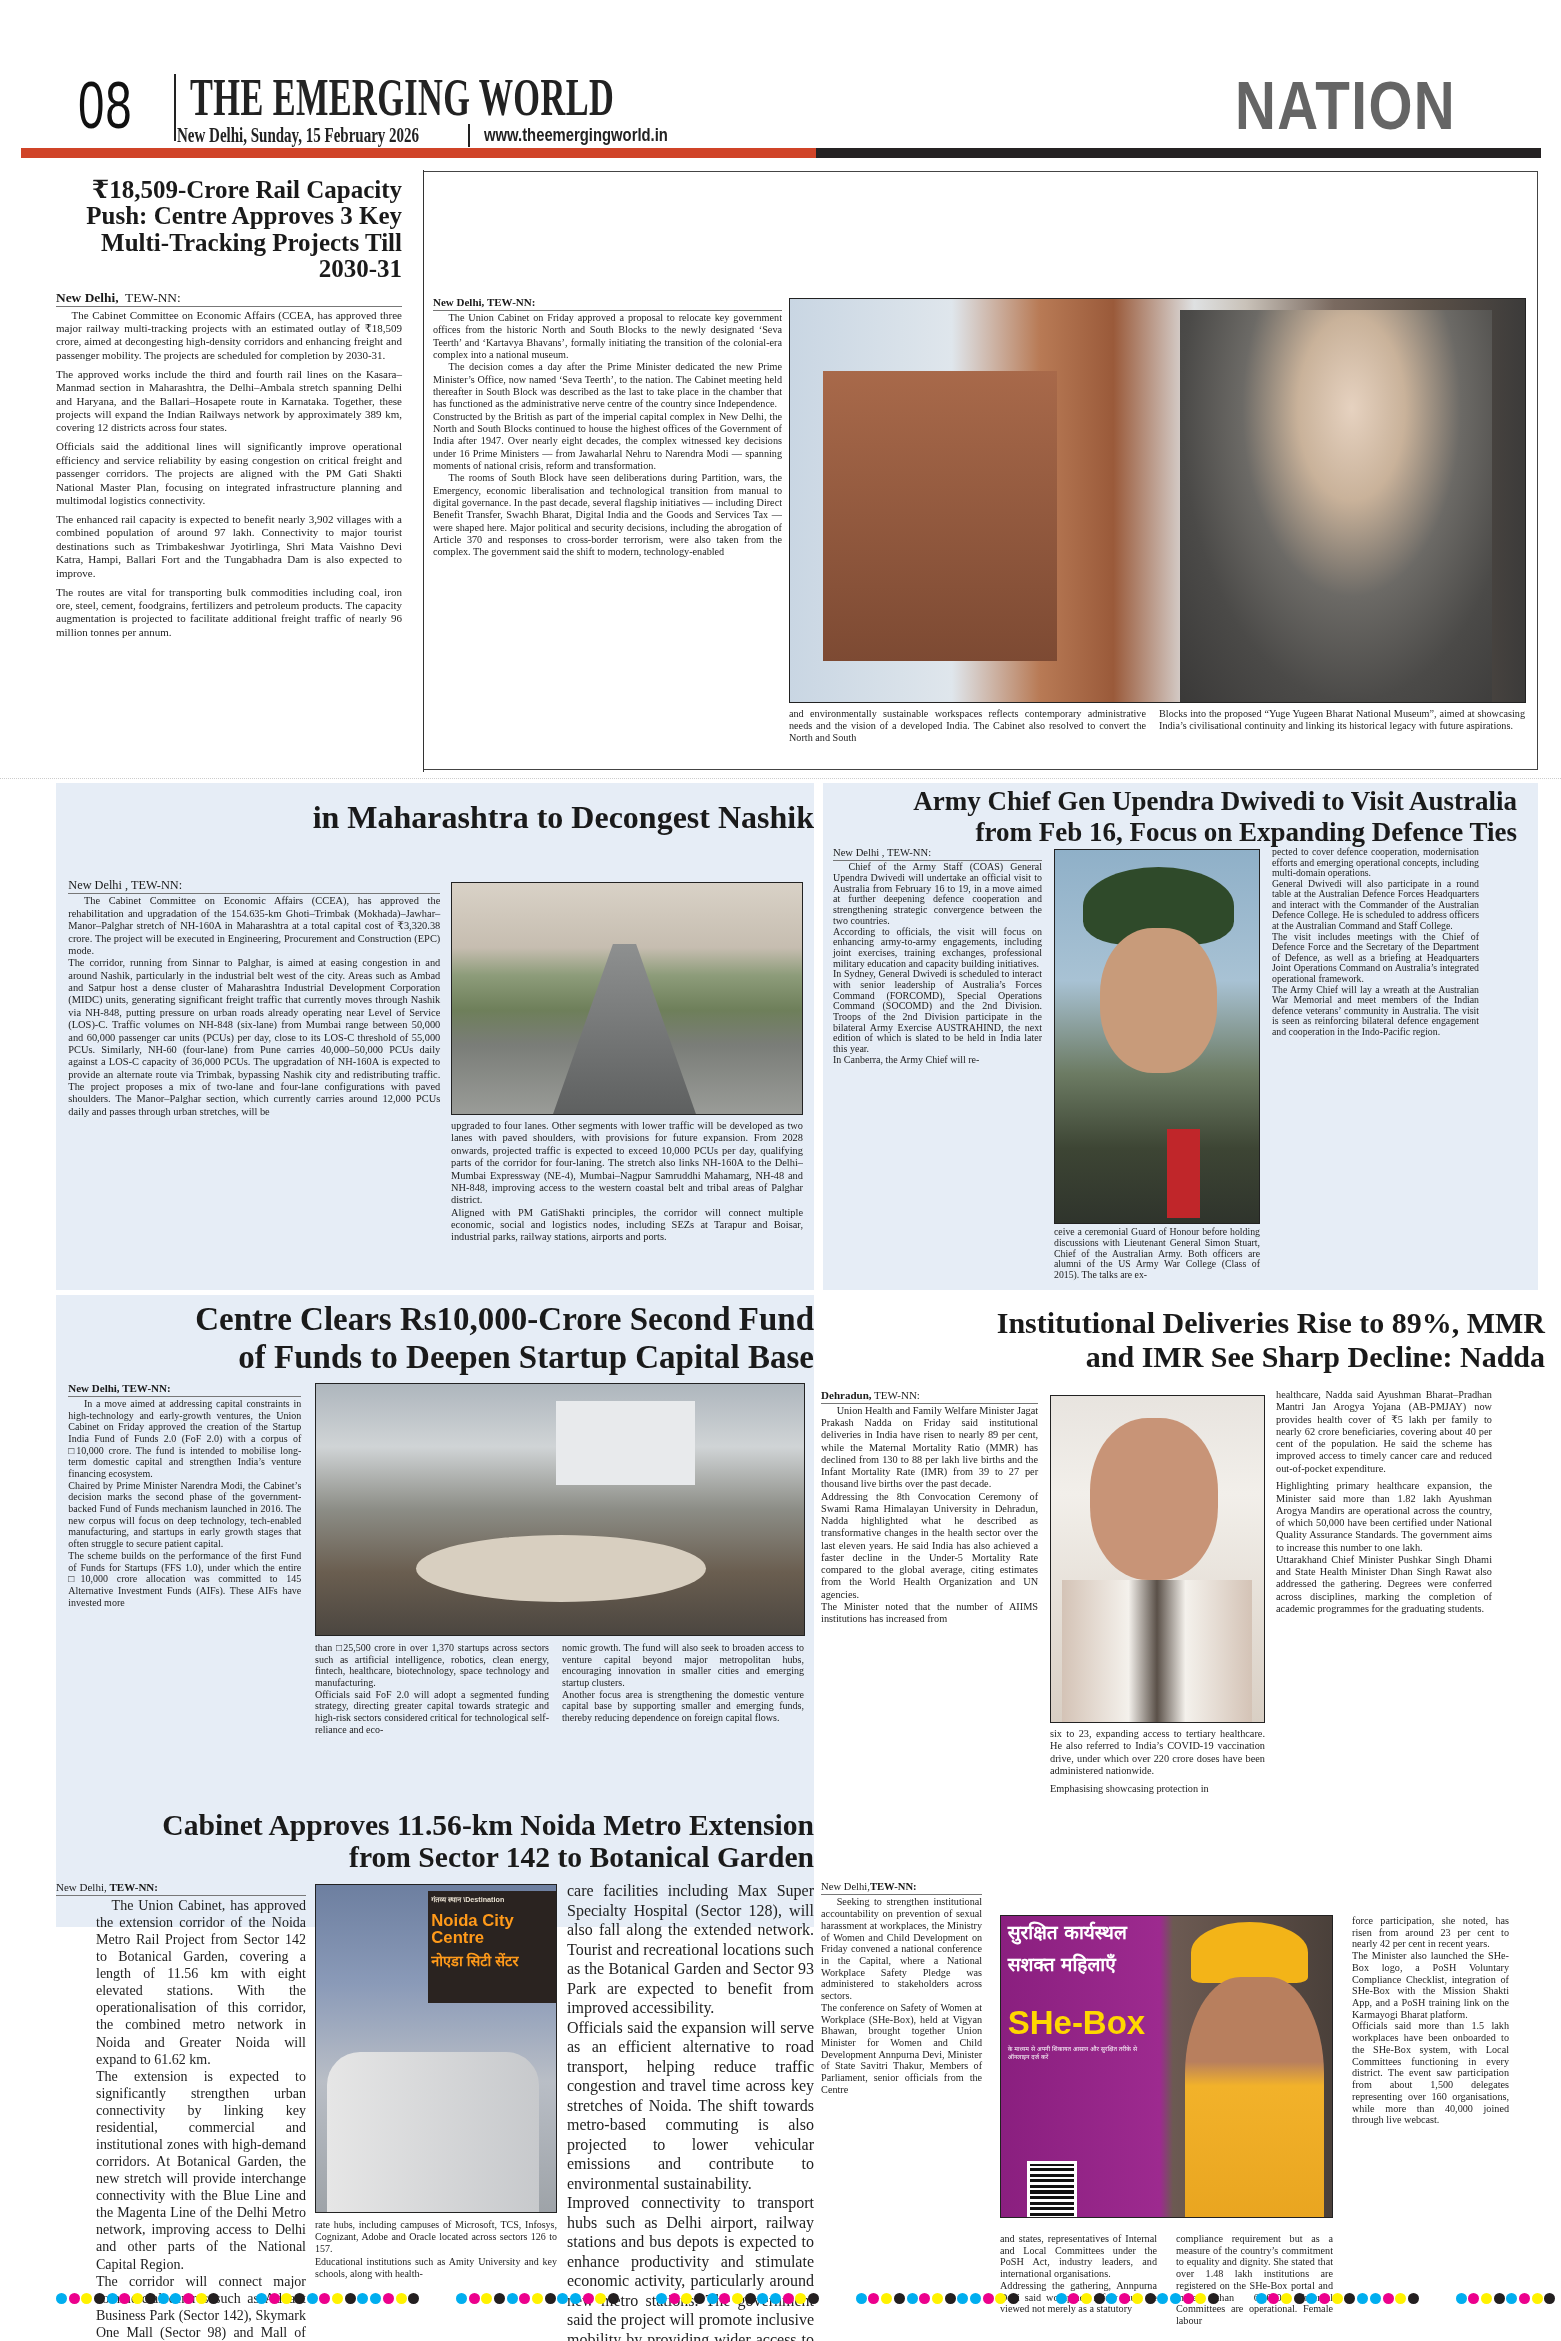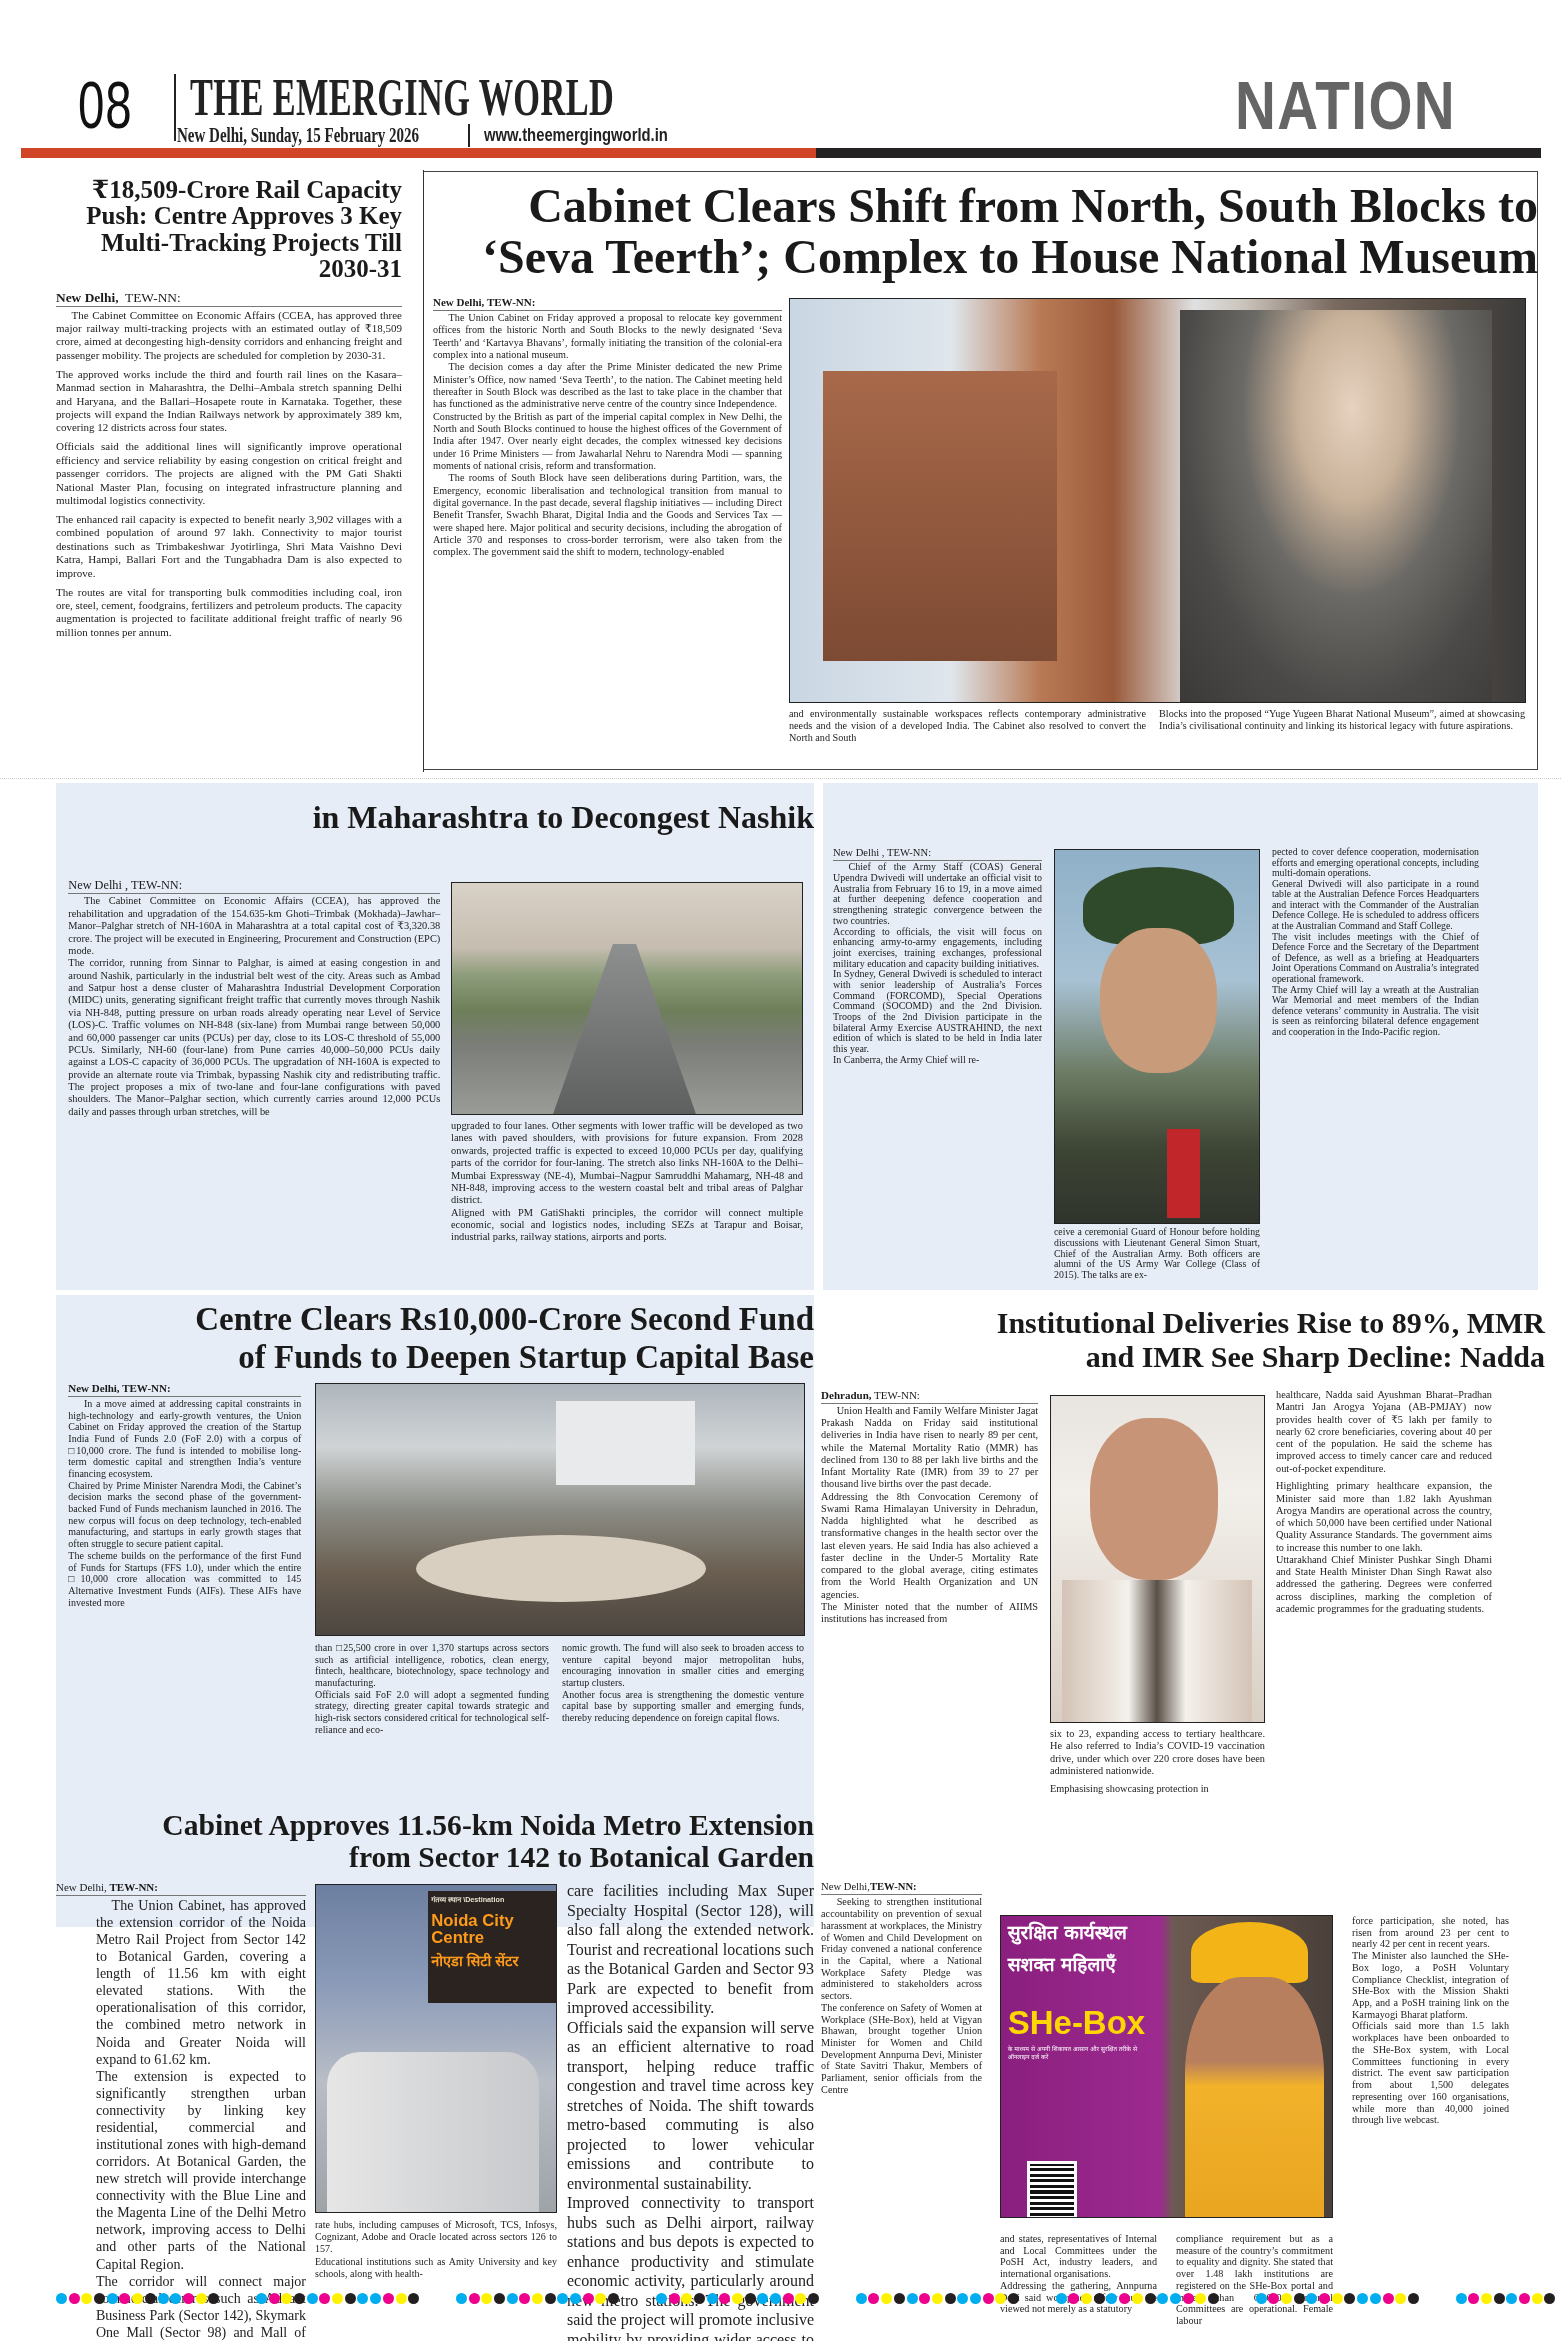--- a/index.html
+++ b/index.html
@@ -57,24 +57,20 @@
     <p class="gap">The approved works include the third and fourth rail lines on the Kasara–Manmad section in Maharashtra, the Delhi–Ambala stretch spanning Delhi and Haryana, and the Ballari–Hosapete route in Karnataka. Together, these projects will expand the Indian Railways network by approximately 389 km, covering 12 districts across four states.</p>
     <p class="gap">Officials said the additional lines will significantly improve operational efficiency and service reliability by easing congestion on critical freight and passenger corridors. The projects are aligned with the PM Gati Shakti National Master Plan, focusing on integrated infrastructure planning and multimodal logistics connectivity.</p>
     <p class="gap">The enhanced rail capacity is expected to benefit nearly 3,902 villages with a combined population of around 97 lakh. Connectivity to major tourist destinations such as Trimbakeshwar Jyotirlinga, Shri Mata Vaishno Devi Katra, Hampi, Ballari Fort and the Tungabhadra Dam is also expected to improve.</p>
     <p class="gap">The routes are vital for transporting bulk commodities including coal, iron ore, steel, cement, foodgrains, fertilizers and petroleum products. The capacity augmentation is projected to facilitate additional freight traffic of nearly 96 million tonnes per annum.</p>
   </div>
 </div>
 <div class="abs" style="left:423px; top:170px; width:1.1px; height:602px; background:#333;"></div>
 <div class="abs" style="left:0px; top:778px; width:1561px; height:0; border-top:1.1px dotted #ccc;"></div>
 
 <div class="abs" style="left:424px; top:171px; width:1114px; height:599px; border:1.7px solid #444; border-left:none;">
-  <div class="head-serif" style="position:absolute; left:0; top:9px; width:1114px; font-size:48px; line-height:1.06;">
-    <div>Cabinet Clears Shift from North, South Blocks to</div>
-    <div>‘Seva Teerth’; Complex to House National Museum</div>
-  </div>
   <div style="position:absolute; left:9px; top:124px; width:349px;">
     <div class="dateline" style="font-weight:bold; font-size:11px;">New Delhi, TEW-NN:</div>
     <div class="body" style="font-size:10.2px; line-height:1.21;">
       <p class="indent">The Union Cabinet on Friday approved a proposal to relocate key government offices from the historic North and South Blocks to the newly designated ‘Seva Teerth’ and ‘Kartavya Bhavans’, formally initiating the transition of the colonial-era complex into a national museum.</p>
       <p class="indent">The decision comes a day after the Prime Minister dedicated the new Prime Minister’s Office, now named ‘Seva Teerth’, to the nation. The Cabinet meeting held thereafter in South Block was described as the last to take place in the chamber that has functioned as the administrative nerve centre of the country since Independence.</p>
       <p>Constructed by the British as part of the imperial capital complex in New Delhi, the North and South Blocks continued to house the highest offices of the Government of India after 1947. Over nearly eight decades, the complex witnessed key decisions under 16 Prime Ministers — from Jawaharlal Nehru to Narendra Modi — spanning moments of national crisis, reform and transformation.</p>
       <p class="indent">The rooms of South Block have seen deliberations during Partition, wars, the Emergency, economic liberalisation and technological transition from manual to digital governance. In the past decade, several flagship initiatives — including Direct Benefit Transfer, Swachh Bharat, Digital India and the Goods and Services Tax — were shaped here. Major political and security decisions, including the abrogation of Article 370 and responses to cross-border terrorism, were also taken from the complex. The government said the shift to modern, technology-enabled</p>
     </div>
   </div>
 
@@ -100,20 +96,24 @@
   <div class="photo" style="left:395px; top:99px; width:352px; height:233px; background:linear-gradient(180deg,#d9d2c7 0%,#c6bdb0 28%,#8d9c7a 40%,#6e7f5a 55%,#7a7d78 70%,#9a9c98 100%);">
     <div style="position:absolute; left:100px; top:61px; width:145px; height:173px; background:linear-gradient(180deg,#8e9090,#5d5f5f); clip-path:polygon(42% 0,58% 0,100% 100%,0 100%);"></div>
   </div>
   <div class="body" style="position:absolute; left:395px; top:337px; width:352px; font-size:10.4px; line-height:1.19;">
     <p>upgraded to four lanes. Other segments with lower traffic will be developed as two lanes with paved shoulders, with provisions for future expansion. From 2028 onwards, projected traffic is expected to exceed 10,000 PCUs per day, qualifying parts of the corridor for four-laning. The stretch also links NH-160A to the Delhi–Mumbai Expressway (NE-4), Mumbai–Nagpur Samruddhi Mahamarg, NH-48 and NH-848, improving access to the western coastal belt and tribal areas of Palghar district.</p>
     <p>Aligned with PM GatiShakti principles, the corridor will connect multiple economic, social and logistics nodes, including SEZs at Tarapur and Boisar, industrial parks, railway stations, airports and ports.</p>
   </div>
 </div>
 
 <div class="abs lightbox" style="left:823px; top:783px; width:715px; height:507px;">
+  <div class="head-serif" style="position:absolute; left:0; top:3.3px; width:694px; font-size:27px; line-height:1.13;">
+    <div>Army Chief Gen Upendra Dwivedi to Visit Australia</div>
+    <div>from Feb 16, Focus on Expanding Defence Ties</div>
+  </div>
   <div style="position:absolute; left:10px; top:64px; width:209px;">
     <div class="dateline" style="font-size:10.6px;">New Delhi , TEW-NN:</div>
     <div class="body" style="font-size:10px; line-height:1.07;">
       <p class="indent">Chief of the Army Staff (COAS) General Upendra Dwivedi will undertake an official visit to Australia from February 16 to 19, in a move aimed at further deepening defence cooperation and strengthening strategic convergence between the two countries.</p>
       <p>According to officials, the visit will focus on enhancing army-to-army engagements, including joint exercises, training exchanges, professional military education and capacity building initiatives.</p>
       <p>In Sydney, General Dwivedi is scheduled to interact with senior leadership of Australia’s Forces Command (FORCOMD), Special Operations Command (SOCOMD) and the 2nd Division. Troops of the 2nd Division participate in the bilateral Army Exercise AUSTRAHIND, the next edition of which is slated to be held in India later this year.</p>
       <p>In Canberra, the Army Chief will re-</p>
     </div>
   </div>
   <div class="photo" style="left:231px; top:66px; width:206px; height:375px; background:linear-gradient(180deg,#8fb0c8 0%,#a8c2d4 35%,#6c7b63 60%,#3d4534 80%,#2f342c 100%);">

